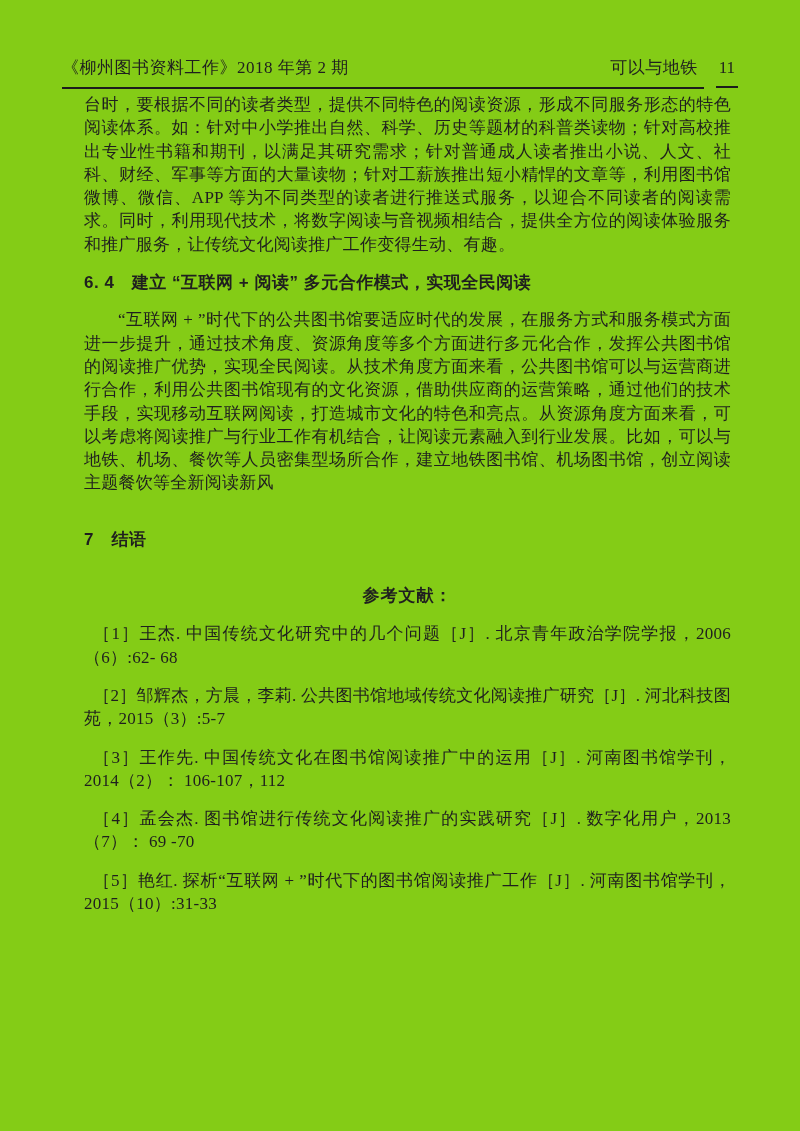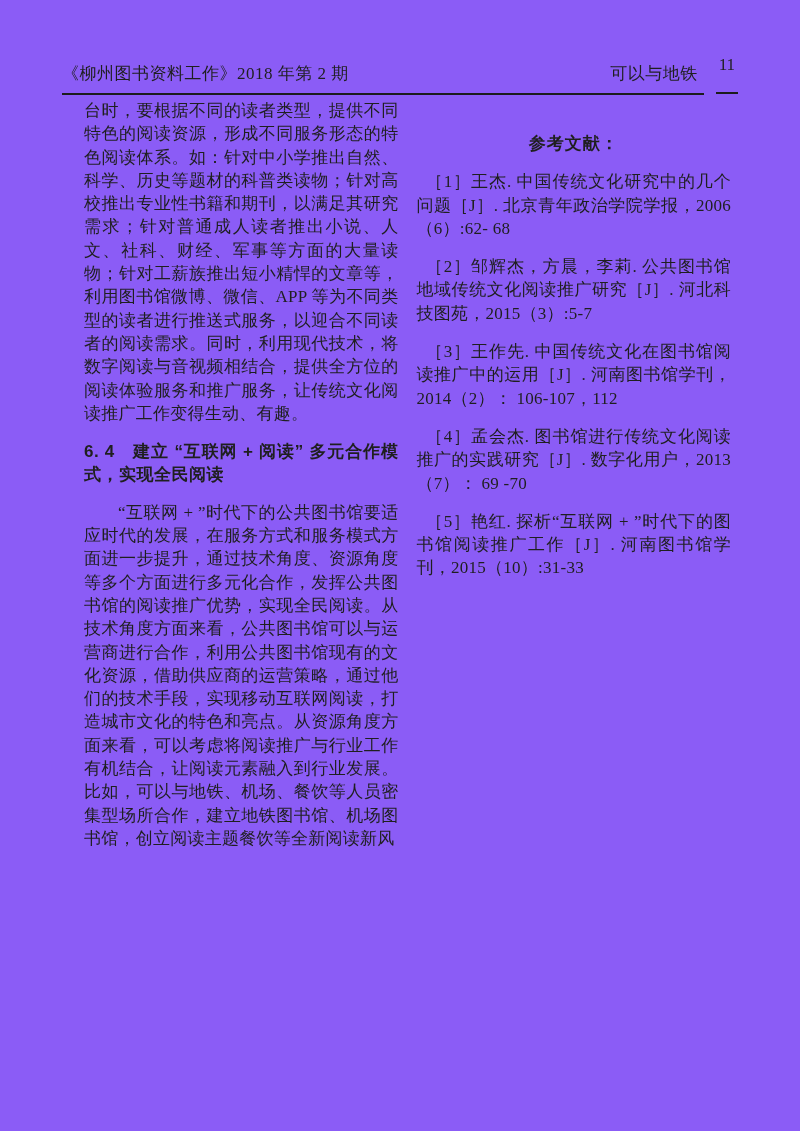--- a/index.html
+++ b/index.html
@@ -1,21 +1,21 @@
 <!DOCTYPE html>
 <html><head>
 <meta charset="utf-8">
 <style>
   html, body { margin: 0; padding: 0; background: #ffffff; }
   .page {
     position: relative;
     width: 800px;
     height: 1131px;
     box-sizing: border-box;
-    background: #8b5cf6;
+    background: #84cc16;
     padding: 56px 62px 0 62px;
     font-family: "Liberation Serif", "DejaVu Serif", serif;
     color: #1f1f1f;
     overflow: hidden;
   }
   
   .header { display: flex; align-items: flex-end; }
   .header-main {
     flex: 1;
     display: flex;
@@ -25,32 +25,33 @@
     padding-bottom: 8px;
   }
   .journal-title, .section-label {
     font-size: 17px;
     letter-spacing: 0.5px;
     white-space: nowrap;
   }
   .section-label { margin-right: 6px; }
   .pagenum {
     margin-left: 12px;
-    padding: 0 3px 17px 3px;
+    padding: 0 3px 8px 3px;
     border-bottom: 2px solid #1c1c1c;
     font-size: 17px;
     transform: translateY(-1px);
   }
   
   .columns {
     margin-left: 22px;
     width: 647px;
     margin-top: 4px;
     display: flex;
     gap: 18px;
+    flex-direction: column;
   }
   .col { flex: 1; min-width: 0; }
   p {
     margin: 0;
     font-size: 17px;
     line-height: 23.3px;
     letter-spacing: 0.25px;
     text-align: justify;
     text-justify: inter-ideograph;
   }
@@ -87,20 +88,21 @@
 
   <div class="columns">
 
     <div class="col">
       <p>台时，要根据不同的读者类型，提供不同特色的阅读资源，形成不同服务形态的特色阅读体系。如：针对中小学推出自然、科学、历史等题材的科普类读物；针对高校推出专业性书籍和期刊，以满足其研究需求；针对普通成人读者推出小说、人文、社科、财经、军事等方面的大量读物；针对工薪族推出短小精悍的文章等，利用图书馆微博、微信、APP 等为不同类型的读者进行推送式服务，以迎合不同读者的阅读需求。同时，利用现代技术，将数字阅读与音视频相结合，提供全方位的阅读体验服务和推广服务，让传统文化阅读推广工作变得生动、有趣。</p>
       <p class="heading">6. 4　建立 “互联网 + 阅读” 多元合作模式，实现全民阅读</p>
       <p class="indent gap">“互联网 + ”时代下的公共图书馆要适应时代的发展，在服务方式和服务模式方面进一步提升，通过技术角度、资源角度等多个方面进行多元化合作，发挥公共图书馆的阅读推广优势，实现全民阅读。从技术角度方面来看，公共图书馆可以与运营商进行合作，利用公共图书馆现有的文化资源，借助供应商的运营策略，通过他们的技术手段，实现移动互联网阅读，打造城市文化的特色和亮点。从资源角度方面来看，可以考虑将阅读推广与行业工作有机结合，让阅读元素融入到行业发展。比如，可以与地铁、机场、餐饮等人员密集型场所合作，建立地铁图书馆、机场图书馆，创立阅读主题餐饮等全新阅读新风</p>
     </div>
 
     <div class="col">
+      <p class="heading">7　结语</p>
       <p class="ref-title">参考文献：</p>
       <p class="ref">［1］王杰. 中国传统文化研究中的几个问题［J］. 北京青年政治学院学报，2006（6）:62- 68</p>
       <p class="ref">［2］邹辉杰，方晨，李莉. 公共图书馆地域传统文化阅读推广研究［J］. 河北科技图苑，2015（3）:5-7</p>
       <p class="ref">［3］王作先. 中国传统文化在图书馆阅读推广中的运用［J］. 河南图书馆学刊，2014（2）： 106-107，112</p>
       <p class="ref">［4］孟会杰. 图书馆进行传统文化阅读推广的实践研究［J］. 数字化用户，2013（7）： 69 -70</p>
       <p class="ref">［5］艳红. 探析“互联网 + ”时代下的图书馆阅读推广工作［J］. 河南图书馆学刊，2015（10）:31-33</p>
     </div>
 
   </div>
 </div>

